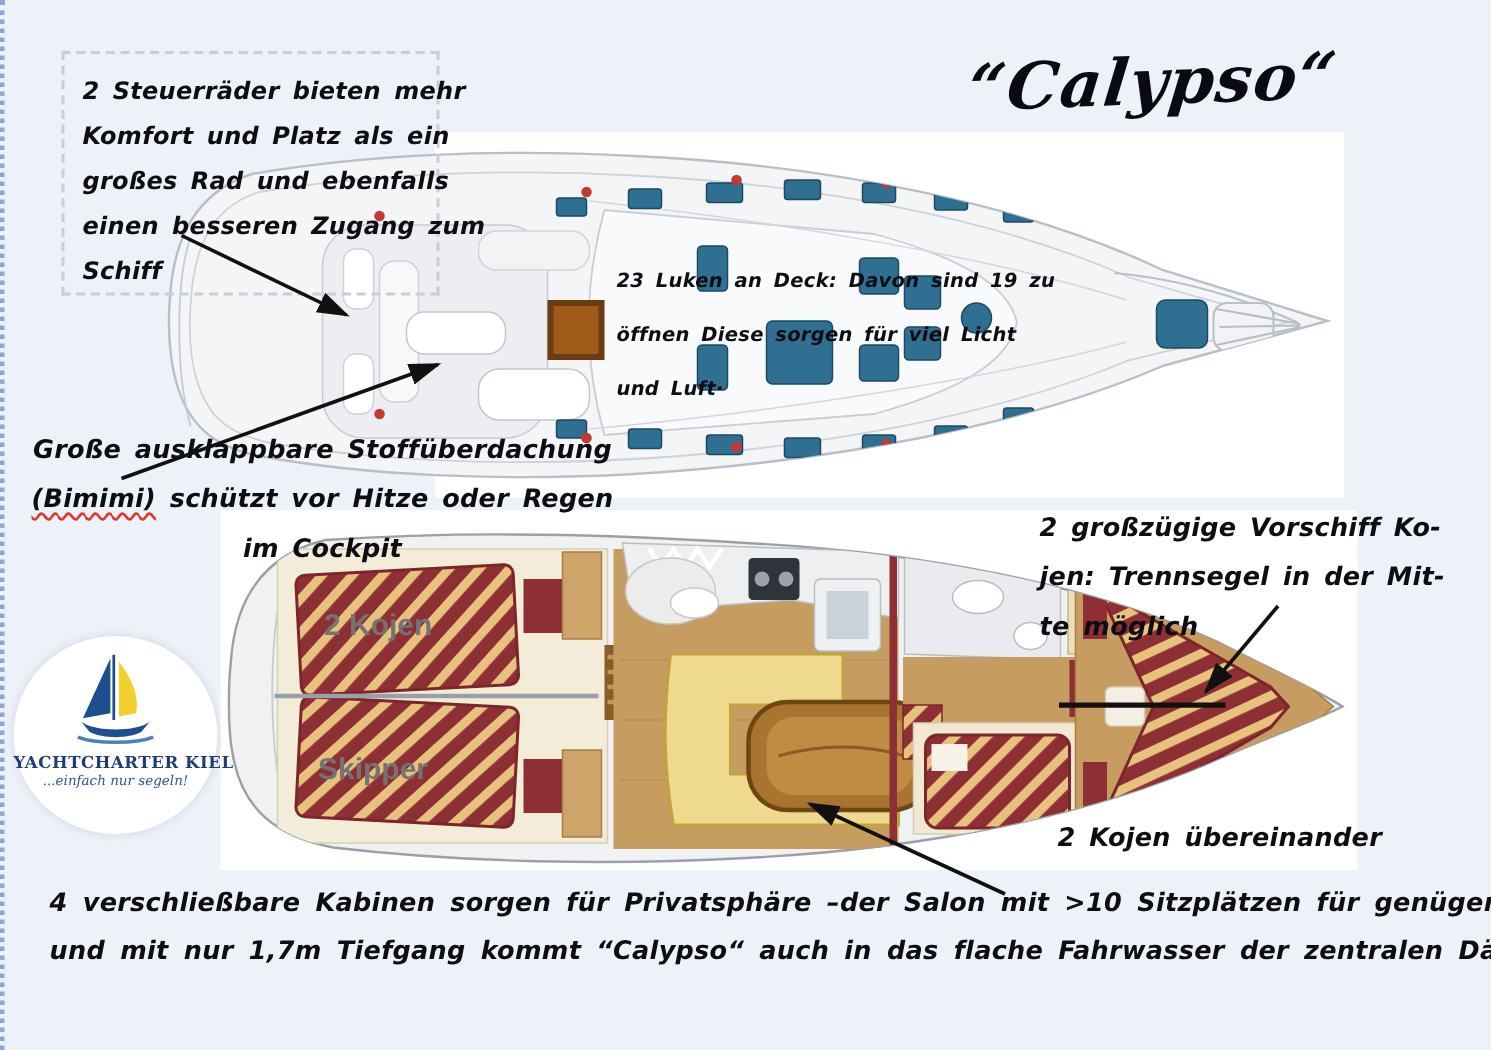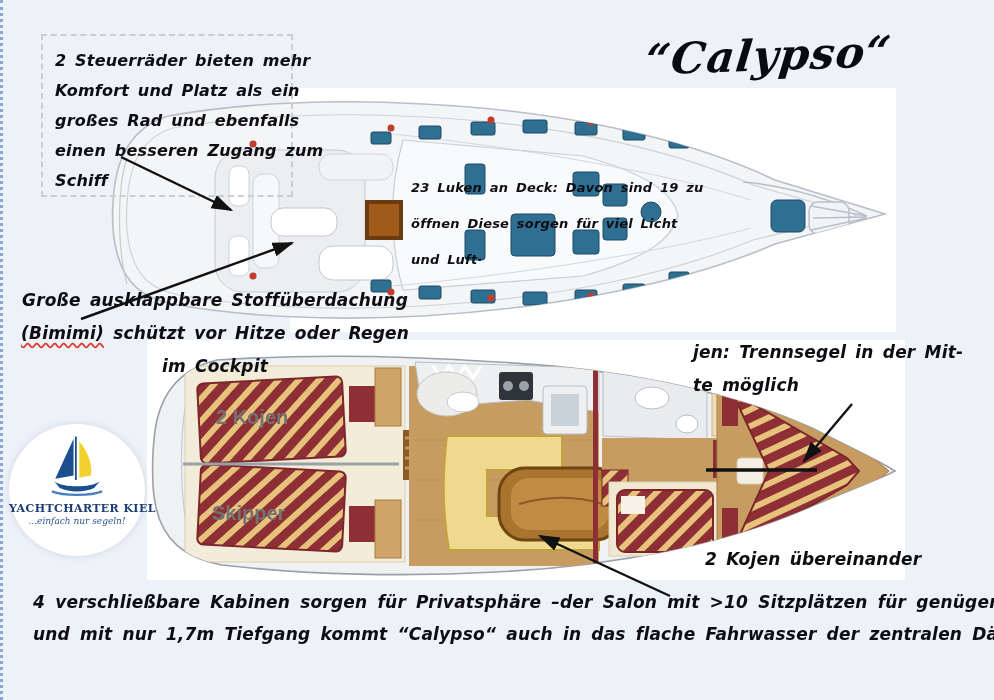--- a/index.html
+++ b/index.html
@@ -248,20 +248,21 @@
     <div class="hand ln">und Luft·</div>
   </div>
 
   <div class="abs" id="bimini-note">
     <div class="hand ln">Große ausklappbare Stoffüberdachung</div>
     <div class="hand ln"><span class="wavy">(Bimimi)</span><span> schützt vor Hitze oder Regen</span></div>
     <div class="hand ln">im Cockpit</div>
   </div>
 
   <div class="abs" id="foreship-note">
+    <div class="hand ln">2 großzügige Vorschiff Ko-</div>
     <div class="hand ln">jen: Trennsegel in der Mit-</div>
     <div class="hand ln">te möglich</div>
   </div>
 
   <div class="abs hand" id="bunk-note">2 Kojen übereinander</div>
 
   <div class="abs cabin-label" id="label-aft-port">2 Kojen</div>
   <div class="abs cabin-label" id="label-aft-stbd">Skipper</div>
 
   <div class="abs" id="footer-text">

